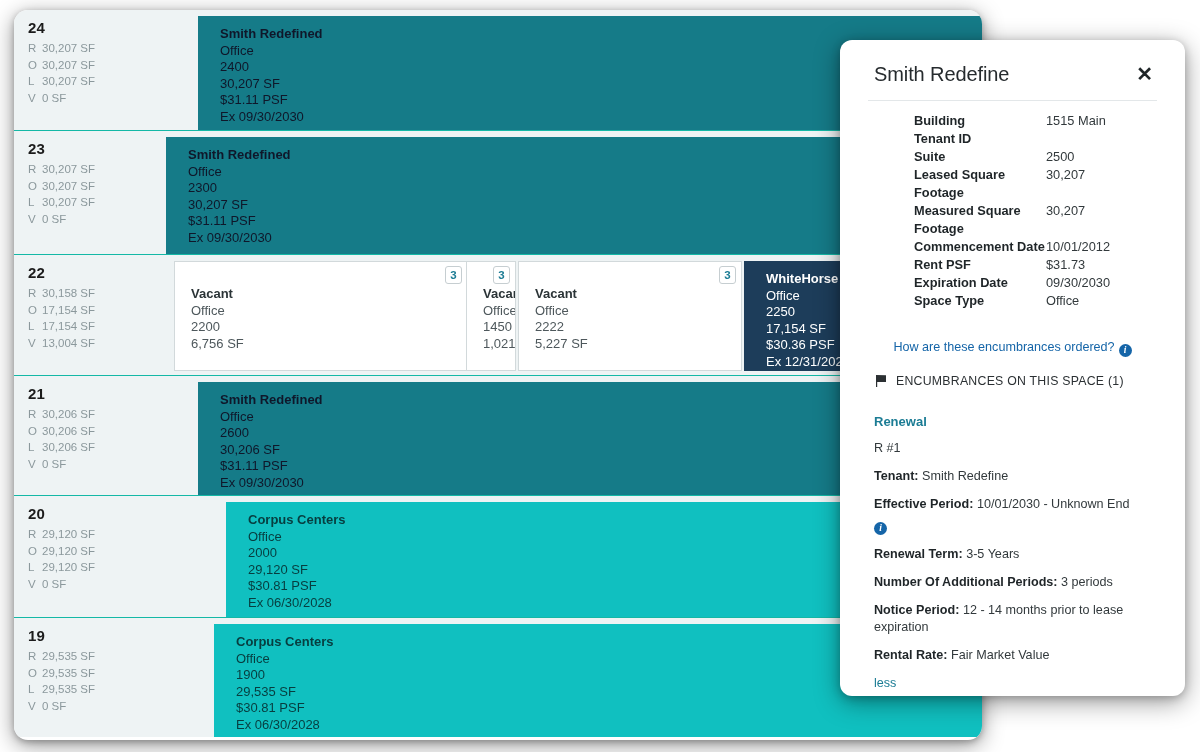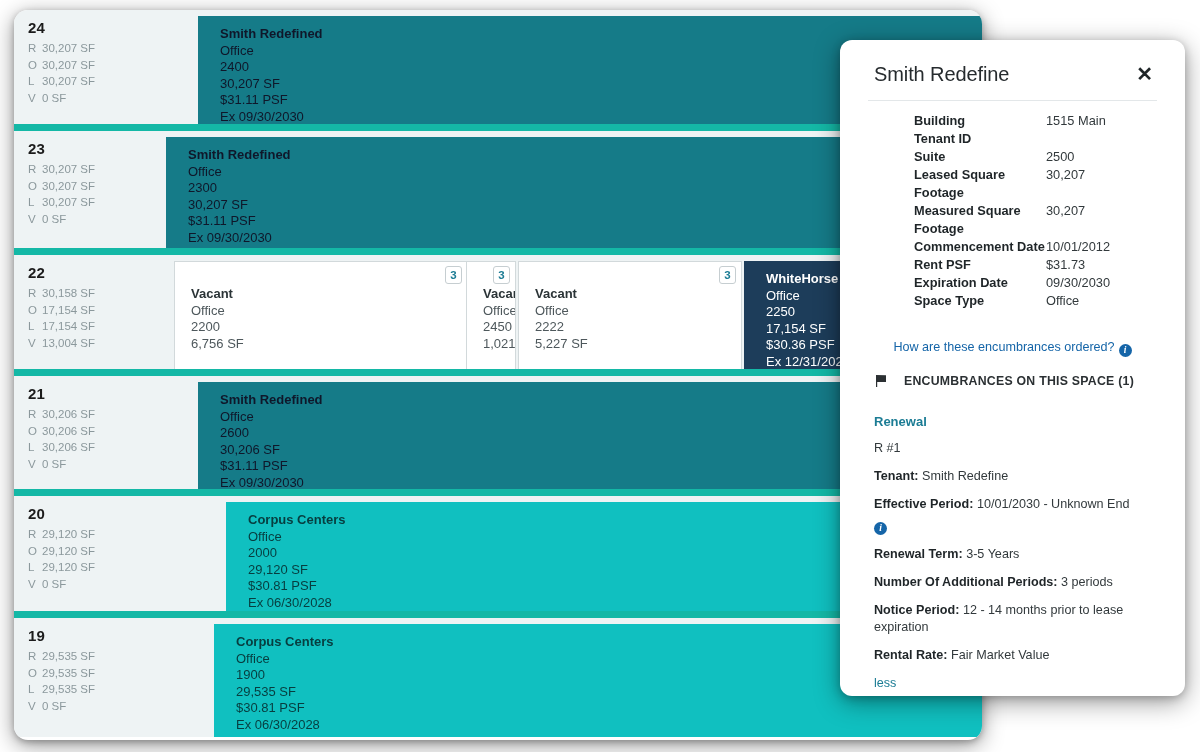--- a/index.html
+++ b/index.html
@@ -17,21 +17,21 @@
     left: 14px; top: 10px;
     width: 968px; height: 730px;
     background: #ffffff;
     border-radius: 14px;
     box-shadow: 0 5px 22px rgba(0,0,0,0.42), 0 2px 6px rgba(0,0,0,0.25);
     overflow: hidden;
   }
   .floor-row {
     position: relative;
     width: 100%;
-    border-bottom: 7px solid #14b8a6;
+    border-bottom: 1px solid #14b8a6;
     overflow: hidden;
   }
   .floor-row:last-child { border-bottom: none; }
 
   .floor-meta {
     position: absolute;
     left: 0; top: 0; bottom: 0;
     width: 968px;
     background: #eef3f4;
     padding: 9px 0 0 14px;
@@ -134,23 +134,23 @@
     display: inline-block; vertical-align: -2px;
     width: 13px; height: 13px; border-radius: 50%;
     background: #1565a8; color: #ffffff;
     font-size: 9.5px; font-weight: bold;
     text-align: center; line-height: 13px;
     font-style: italic; font-family: "Liberation Serif", serif;
     margin-left: 4px;
   }
   .encumb-head {
     margin: 17px 0 0 34px;
-    font-size: 12.3px; color: #2b3033; font-weight: bold;
+    font-size: 12.3px; color: #2b3033; font-weight: normal;
     letter-spacing: 0.25px;
-    display: flex; align-items: flex-end; gap: 16px;
+    display: flex; align-items: flex-end; gap: 8px;
   }
   .flag-icon { display: inline-block; width: 14px; height: 14px; }
 
   .encumb-body { padding: 0 22px 0 34px; }
   .enc-type {
     margin-top: 26px;
     font-size: 13px; font-weight: bold; color: #1b7c94; cursor: pointer;
   }
   .enc-line {
     margin-top: 11px; font-size: 12.6px; color: #32393c; line-height: 17px;
@@ -219,21 +219,21 @@
               <div class="badge">3</div>
               <div class="t-name">Vacant</div>
               <div>Office</div>
               <div>2200</div>
               <div>6,756 SF</div>
             </div>
             <div class="bar vacant" style="left: 452px; top: 6px; width: 50px; height: 110px;">
               <div class="badge">3</div>
               <div class="t-name">Vacant</div>
               <div>Office</div>
-              <div>2450</div>
+              <div>1450</div>
               <div>1,021 SF</div>
             </div>
             <div class="bar vacant" style="left: 504px; top: 6px; width: 224px; height: 110px;">
               <div class="badge">3</div>
               <div class="t-name">Vacant</div>
               <div>Office</div>
               <div>2222</div>
               <div>5,227 SF</div>
             </div>
             <div class="bar navy" style="left: 730px; top: 6px; width: 238px; height: 110px;">

